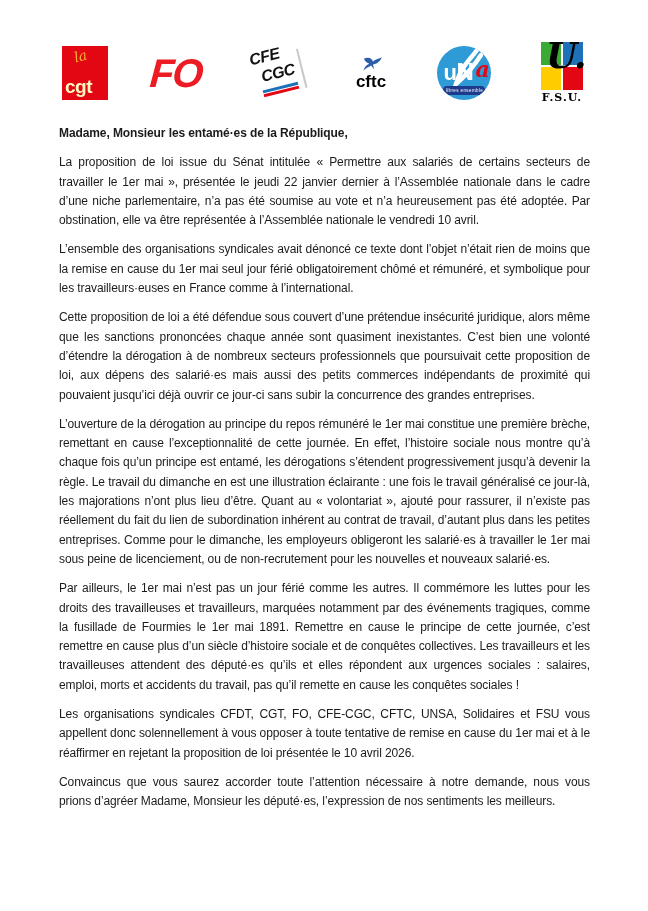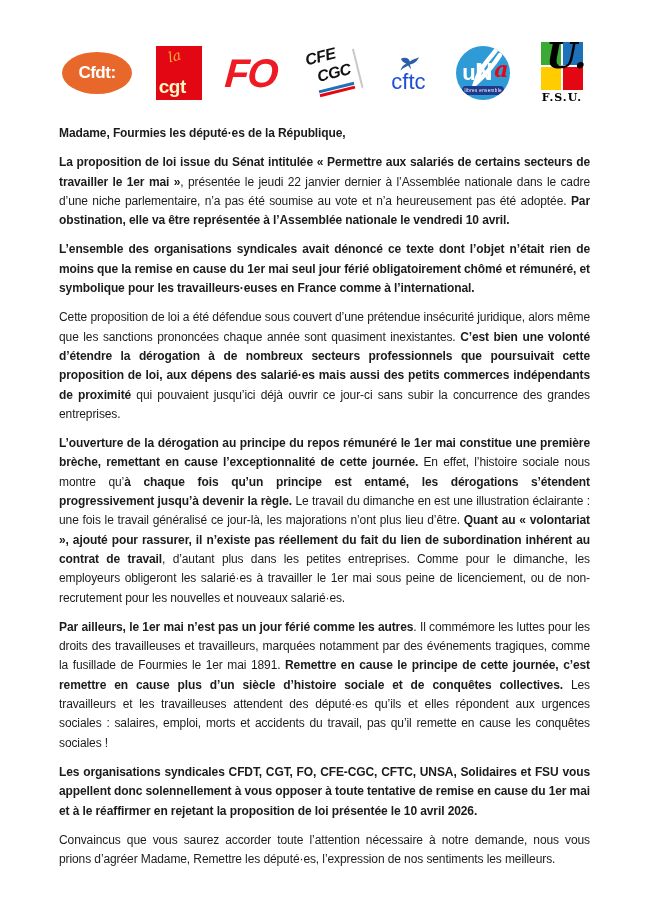--- a/index.html
+++ b/index.html
@@ -56,21 +56,21 @@
     position:absolute; top:4px; right:2px; width:10px; height:40px;
     border-right:2px solid #c9c9c9; transform:rotate(-14deg) skewY(-10deg);
   }
   .cfecgc-stripes{ position:absolute; left:18px; top:40px; width:36px; transform:rotate(-14deg); }
   .cfecgc-stripes .s-blue{ display:block; height:3px; background:#1D71B8; margin-bottom:1px; }
   .cfecgc-stripes .s-red{ display:block; height:3px; background:#E30613; }
 
   
   .cftc{ width:48px; }
   .cftc svg{ display:block; margin-left:2px; }
-  .cftc-text{ color:#1d4ed8; font-weight:400; font-size:22px; letter-spacing:0; line-height:16px; }
+  .cftc-text{ color:#000000; font-weight:700; font-size:17px; letter-spacing:0; line-height:16px; }
 
   
   .unsa-circle{
     position:relative; width:54px; height:54px; border-radius:50%;
     background:#2E9BD6; overflow:hidden;
   }
   .unsa-u{ position:absolute; top:14px; left:6px; color:#fff; font-weight:700; font-size:22px; }
   .unsa-n{ position:absolute; top:12px; left:19px; color:#fff; font-weight:700; font-size:24px; }
   .unsa-swoosh{ position:absolute; top:0; left:0; }
   .unsa-a{
@@ -117,34 +117,29 @@
   }
 
   
   .letter-body{
     position:absolute; top:124px; left:59px; width:531px;
     font-size:12px; line-height:19.3px; letter-spacing:-0.1px;
     text-align:justify; color:#1b1b1b;
   }
   .letter-body p{ margin-bottom:10px; }
   .salutation{ font-weight:700; text-align:left; }
-  .letter-body p span.b{ font-weight:700; }
+  .letter-body p span.b{ font-weight:400; }
 </style>
 </head>
 <body>
 
 <div class="page">
 
   <header class="logo-row">
 
-    <div class="logo">
-      <div class="cfdt-oval">
-        <span>Cfdt:</span>
-      </div>
-    </div>
 
     <div class="logo">
       <div class="cgt-box">
         <span class="cgt-la">la</span>
         <span class="cgt-text">cgt</span>
       </div>
     </div>
 
     <div class="logo">
       <span class="fo-text">FO</span>
@@ -187,23 +182,23 @@
           <i class="sq-yellow"></i>
           <i class="sq-red"></i>
         <span class="fsu-u">U.</span>
       </div>
       <span class="fsu-sub">F.S.U.</span>
     </div>
 
   </header>
 
   <main class="letter-body">
-    <p class="salutation">Madame, Fourmies les député·es de la République,</p>
+    <p class="salutation">Madame, Monsieur les entamé·es de la République,</p>
     <p><span class="b">La proposition de loi issue du Sénat intitulée « Permettre aux salariés de certains secteurs de travailler le 1er mai »</span><span>, présentée le jeudi 22 janvier dernier à l’Assemblée nationale dans le cadre d’une niche parlementaire, n’a pas été soumise au vote et n’a heureusement pas été adoptée. </span><span class="b">Par obstination, elle va être représentée à l’Assemblée nationale le vendredi 10 avril.</span></p>
     <p><span class="b">L’ensemble des organisations syndicales avait dénoncé ce texte dont l’objet n’était rien de moins que la remise en cause du 1er mai seul jour férié obligatoirement chômé et rémunéré, et symbolique pour les travailleurs·euses en France comme à l’international.</span></p>
     <p><span>Cette proposition de loi a été défendue sous couvert d’une prétendue insécurité juridique, alors même que les sanctions prononcées chaque année sont quasiment inexistantes. </span><span class="b">C’est bien une volonté d’étendre la dérogation à de nombreux secteurs professionnels que poursuivait cette proposition de loi, aux dépens des salarié·es mais aussi des petits commerces indépendants de proximité</span><span> qui pouvaient jusqu’ici déjà ouvrir ce jour-ci sans subir la concurrence des grandes entreprises.</span></p>
     <p><span class="b">L’ouverture de la dérogation au principe du repos rémunéré le 1er mai constitue une première brèche, remettant en cause l’exceptionnalité de cette journée.</span><span>  En effet, l’histoire sociale nous montre qu’</span><span class="b">à chaque fois qu’un principe est entamé, les dérogations s’étendent progressivement jusqu’à devenir la règle.</span><span> Le travail du dimanche en est une illustration éclairante : une fois le travail généralisé ce jour-là, les majorations n’ont plus lieu d’être. </span><span class="b">Quant au « volontariat », ajouté pour rassurer, il n’existe pas réellement du fait du lien de subordination inhérent au contrat de travail</span><span>, d’autant plus dans les petites entreprises. Comme pour le dimanche, les employeurs obligeront les salarié·es à travailler le 1er mai sous peine de licenciement, ou de non-recrutement pour les nouvelles et nouveaux salarié·es.</span></p>
     <p><span class="b">Par ailleurs, le 1er mai n’est pas un jour férié comme les autres</span><span>. Il commémore les luttes pour les droits des travailleuses et travailleurs, marquées notamment par des événements tragiques, comme la fusillade de Fourmies le 1er mai 1891. </span><span class="b">Remettre en cause le principe de cette journée, c’est remettre en cause plus d’un siècle d’histoire sociale et de conquêtes collectives.</span><span> Les travailleurs et les travailleuses attendent des député·es qu’ils et elles répondent aux urgences sociales : salaires, emploi, morts et accidents du travail, pas qu’il remette en cause les conquêtes sociales !</span></p>
     <p><span class="b">Les organisations syndicales CFDT, CGT, FO, CFE-CGC, CFTC, UNSA, Solidaires et FSU vous appellent donc solennellement à vous opposer à toute tentative de remise en cause du 1er mai et à le réaffirmer en rejetant la proposition de loi présentée le 10 avril 2026.</span></p>
-    <p><span>Convaincus que vous saurez accorder toute l’attention nécessaire à notre demande, nous vous prions d’agréer Madame, Remettre les député·es, l’expression de nos sentiments les meilleurs.</span></p>
+    <p><span>Convaincus que vous saurez accorder toute l’attention nécessaire à notre demande, nous vous prions d’agréer Madame, Monsieur les député·es, l’expression de nos sentiments les meilleurs.</span></p>
   </main>
 
 </div>
 
 </body></html>

